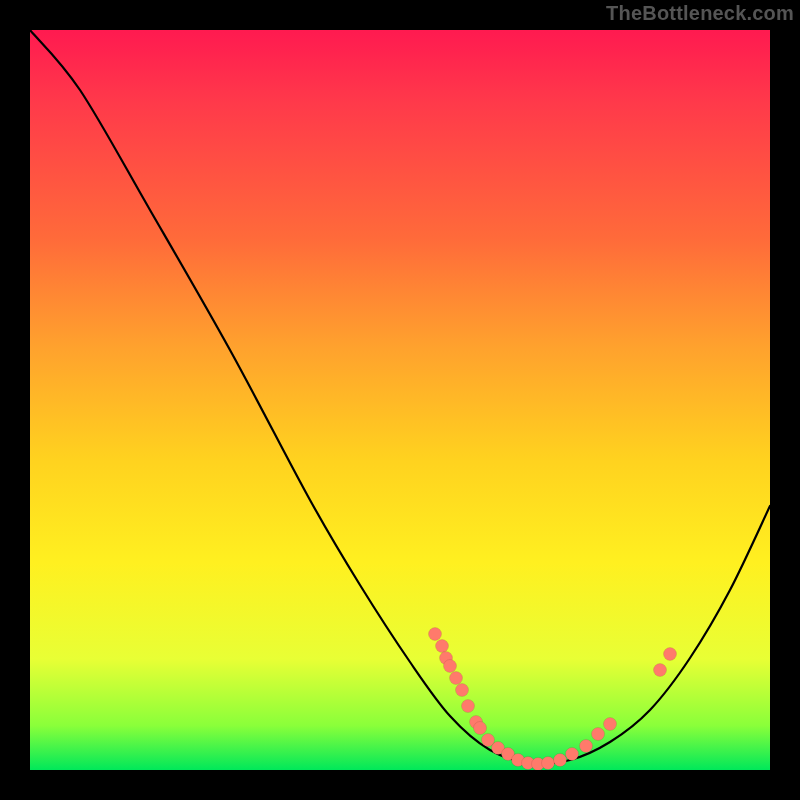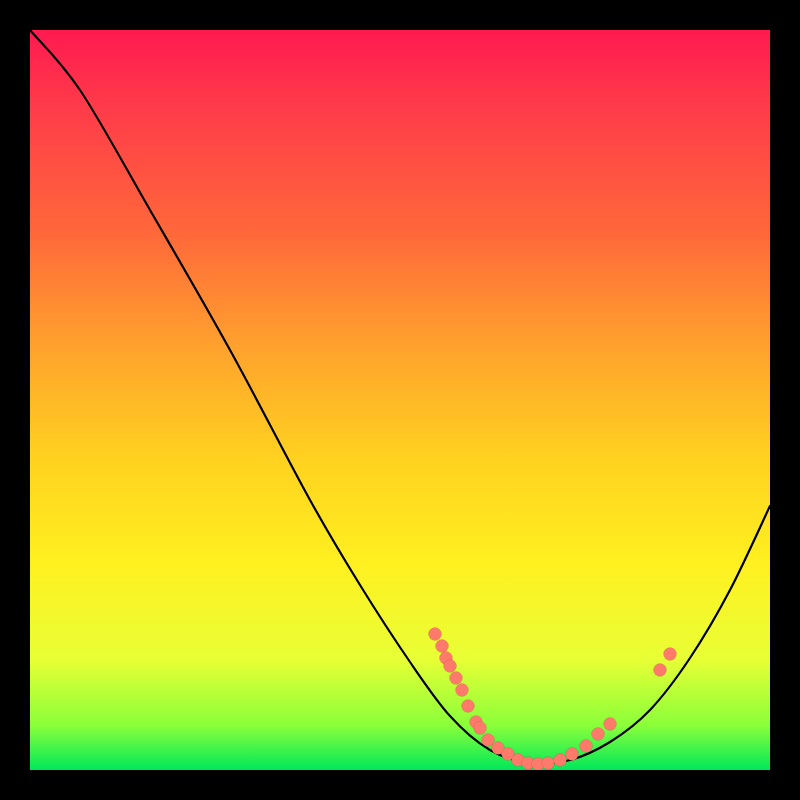--- a/index.html
+++ b/index.html
@@ -65,20 +65,21 @@
   .datapoint {
     fill: #ff7a6b;
     stroke: rgba(0,0,0,0.15);
     stroke-width: 0.6;
   }
 </style>
 </head>
 <body>
 
 <div class="frame">
+  <div class="watermark">TheBottleneck.com</div>
 
   <div class="plot-area">
     <svg class="plot-svg" viewBox="0 0 740 740" preserveAspectRatio="none">
       <path id="curve-path" class="curve" d="M 0 0 C 8.3 10.0, 30.0 30.0, 50 60 C 70.0 90.0, 95.0 136.7, 120 180 C 145.0 223.3, 173.3 271.7, 200 320 C 226.7 368.3, 258.3 430.8, 280 470 C 301.7 509.2, 313.3 528.0, 330 555 C 346.7 582.0, 365.0 610.2, 380 632 C 395.0 653.8, 406.7 671.3, 420 686 C 433.3 700.7, 446.7 712.2, 460 720 C 473.3 727.8, 486.7 731.3, 500 733 C 513.3 734.7, 526.7 733.5, 540 730 C 553.3 726.5, 566.7 720.3, 580 712 C 593.3 703.7, 606.7 694.0, 620 680 C 633.3 666.0, 646.7 648.0, 660 628 C 673.3 608.0, 686.7 585.3, 700 560 C 713.3 534.7, 733.3 490.0, 740 476"></path>
       <g id="markers-group">
           <circle cx="405" cy="604" r="6.5" class="datapoint"></circle>
           <circle cx="412" cy="616" r="6.5" class="datapoint"></circle>
           <circle cx="416" cy="628" r="6.5" class="datapoint"></circle>
           <circle cx="420" cy="636" r="6.5" class="datapoint"></circle>
           <circle cx="426" cy="648" r="6.5" class="datapoint"></circle>

